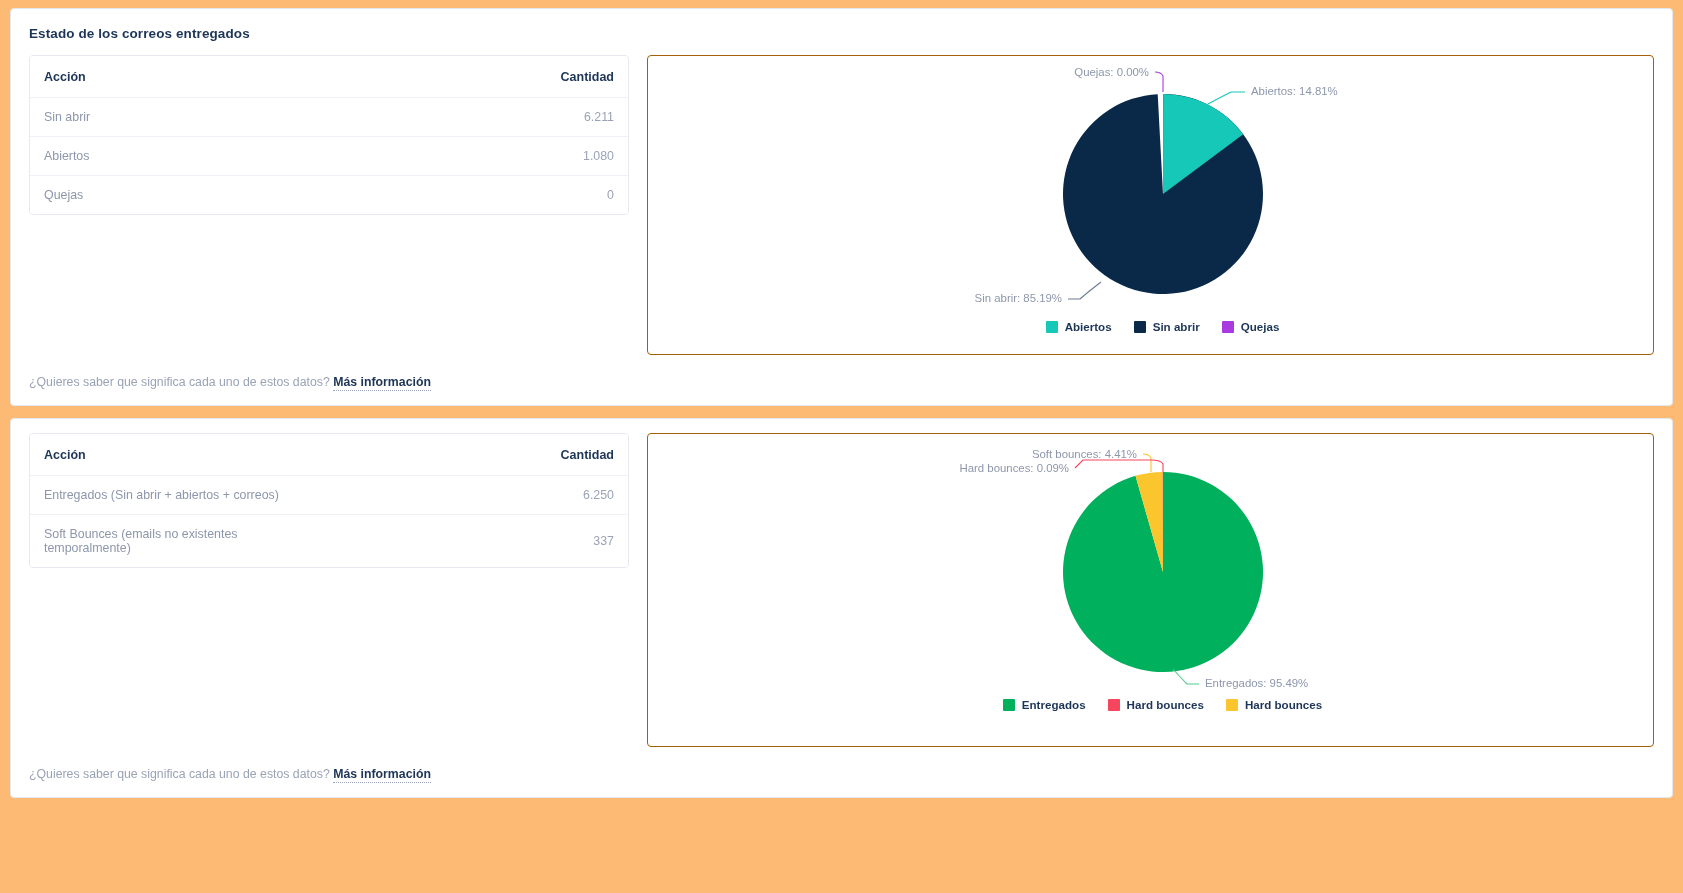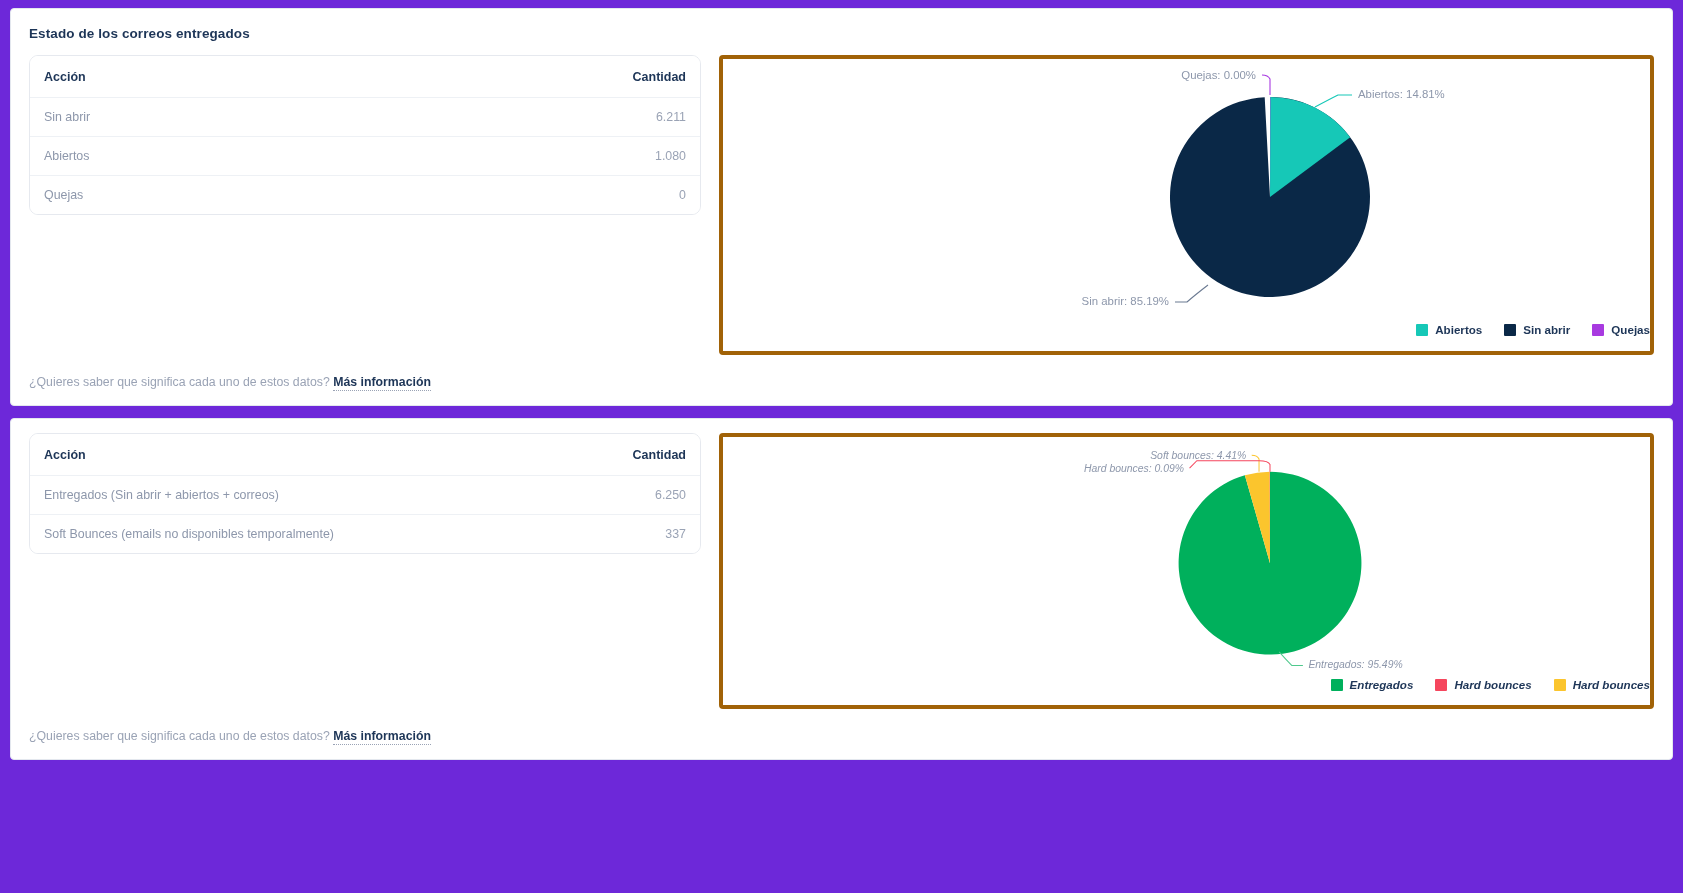--- a/index.html
+++ b/index.html
@@ -9,21 +9,21 @@
     width: 1683px;
     height: 893px;
     background: #f1f4f8;
     font-family: "Liberation Sans", sans-serif;
     overflow: hidden;
   }
 
   .page {
     width: 1683px;
     height: 893px;
-    background: #6d28d9;
+    background: #fdba74;
     padding: 8px 10px 0 10px;
   }
 
   .card {
     background: #ffffff;
     border: 1px solid #e3e7ee;
     border-radius: 4px;
     position: relative;
   }
   .card + .card { margin-top: 12px; }
@@ -37,23 +37,23 @@
   }
 
   .card-body {
     display: flex;
     align-items: flex-start;
     padding: 14px 18px 0 18px;
   }
 
   
   .table-wrap {
-    width: 672px;
+    width: 600px;
     border: 1px solid #e6e9ef;
-    border-radius: 9px;
+    border-radius: 4px;
     overflow: hidden;
     flex: 0 0 auto;
   }
   table {
     width: 100%;
     border-collapse: collapse;
     table-layout: fixed;
   }
   th {
     font-size: 12.5px;
@@ -70,31 +70,31 @@
     color: #8d97ab;
     padding: 12px 14px;
     background: #fff;
   }
   td.num { text-align: right; color: #9aa3b5; }
 
   
   .chart-panel {
     flex: 1 1 auto;
     margin-left: 18px;
-    border: 4px solid #a16207;
+    border: 1px solid #a16207;
     border-radius: 4px;
     background: #fff;
     position: relative;
     display: flex;
     flex-direction: column;
-    align-items: flex-end;
+    align-items: center;
     padding-left: 24px;
   }
   .chart-panel.tall-a { height: 300px; }
-  .chart-panel.tall-b { height: 276px; font-style: italic; }
+  .chart-panel.tall-b { height: 314px; }
   .chart-svg { display: block; }
 
   .legend {
     display: flex;
     gap: 22px;
     align-items: center;
     justify-content: center;
     margin-top: -4px;
     padding-bottom: 14px;
   }
@@ -223,21 +223,21 @@
               <th>Acción</th>
               <th class="num">Cantidad</th>
             </tr>
           </thead>
           <tbody>
             <tr>
               <td>Entregados (Sin abrir + abiertos + correos)</td>
               <td class="num">6.250</td>
             </tr>
             <tr>
-              <td>Soft Bounces (emails no disponibles temporalmente)</td>
+              <td>Soft Bounces (emails no existentes temporalmente)</td>
               <td class="num">337</td>
             </tr>
           </tbody>
         </table>
       </div>
 
       <div class="chart-panel tall-b">
         <svg class="chart-svg" width="760" height="268" viewBox="0 0 760 268">
 
           <path d="M 380 138 L 380 38 A 100 100 0 1 1 352.5 41.86 Z" fill="#00b05c"></path>

